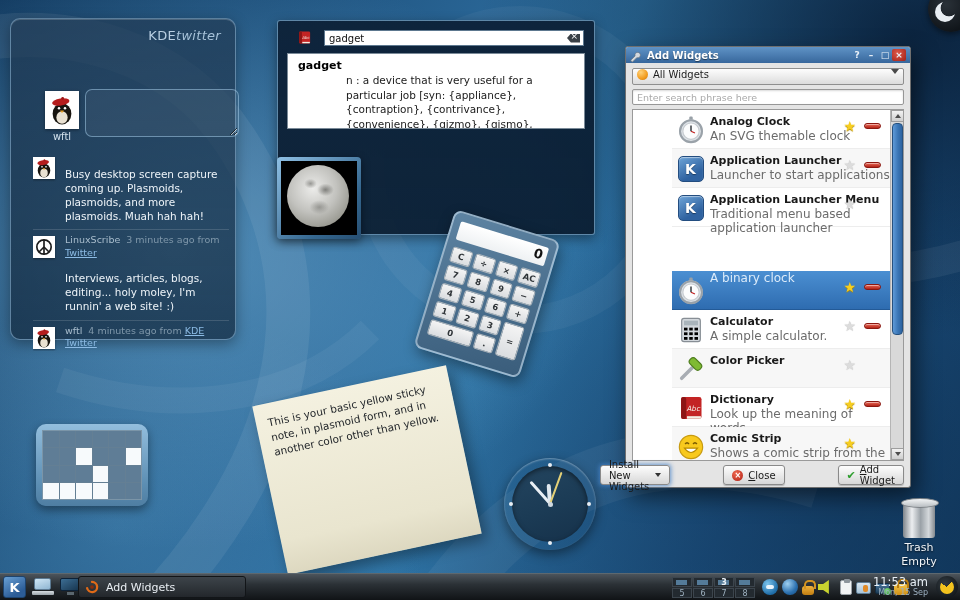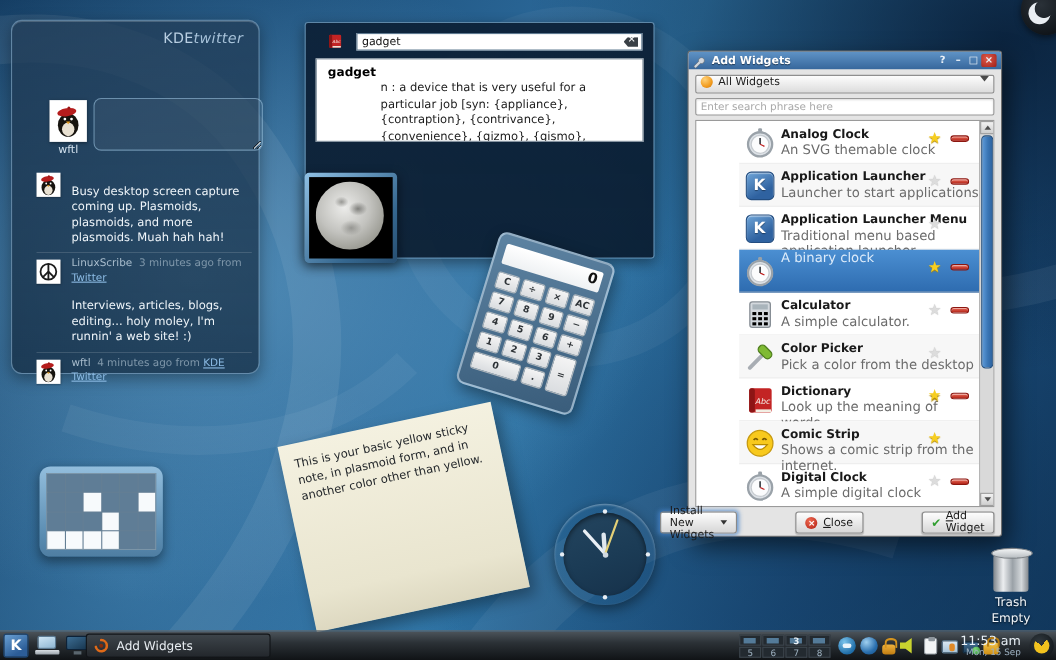--- a/index.html
+++ b/index.html
@@ -126,21 +126,21 @@
   .wlist{position:absolute;left:6px;top:62px;width:272px;height:352px;background:#fff;border:1px solid #9a9a9a;overflow:hidden;}
   .rows{position:absolute;left:0;top:0;right:13px;bottom:0;padding-left:39px;}
   .row{position:relative;height:39px;border-bottom:1px solid #ededed;padding-left:38px;cursor:pointer;}
   .row:nth-child(even){background:#f7f7f7;}
   .row .ric{position:absolute;left:3px;top:4px;width:31px;height:31px;display:flex;align-items:center;justify-content:center;}
   .row .ric svg{width:28px;height:28px;}
   .row-title{font-size:11px;font-weight:bold;color:#191919;padding-top:5px;line-height:1.25;}
   .row-desc{font-size:12px;color:#6b6b6b;line-height:1.2;}
   .row.selected{background:linear-gradient(180deg,#4b8fd2,#2e6cb0);border-bottom:1px solid #235a97;}
   .row.selected .row-title{color:#fff;}
-  .row.selected .row-desc{color:#dcebfa;}
+  .row.selected .row-desc{color:#dcebfa;margin-top:44px;}
   .star{position:absolute;right:34px;top:8px;font-size:14px;color:#dcdcdc;text-shadow:0 0 1px #b5b5b5;cursor:pointer;}
   .star::after{content:"★";}
   .star.fav{color:#f7ce20;text-shadow:0 1px 1px #b28a00;}
   .minus{position:absolute;right:9px;top:13px;width:17px;height:6px;border-radius:3px;cursor:pointer;
     background:linear-gradient(#ea6a58,#b22418);border:1px solid #8c1710;box-shadow:inset 0 1px 0 rgba(255,255,255,.45);}
   .kic{width:26px;height:26px;border-radius:5px;background:linear-gradient(150deg,#6fa5d8,#2f62a0 70%);
     border:1px solid #234d80;position:relative;box-shadow:inset 0 1px 1px rgba(255,255,255,.5);}
   .kic::after{content:"K";position:absolute;left:0;right:0;top:4px;text-align:center;color:#fff;font-weight:bold;font-size:14px;text-shadow:0 1px 1px rgba(0,0,0,.4);}
   .vsb{position:absolute;right:0;top:0;bottom:0;width:13px;background:#d9d9d9;border-left:1px solid #b5b5b5;}
   .vsb .ar{position:absolute;left:0;width:13px;height:12px;background:linear-gradient(#f2f2f2,#cfcfcf);border:1px solid #9e9e9e;}
@@ -505,21 +505,20 @@
           <span class="star"></span>
             <span class="minus"></span>
         </div>
         <div class="row">
           <span class="ric">
               <svg viewBox="0 0 24 24">
                 <use href="#dropper"></use>
               </svg>
             </span>
           <div class="row-title">Color Picker</div>
-          <div class="row-desc">Pick a color from the desktop</div>
           <span class="star"></span>
         </div>
         <div class="row">
           <span class="ric">
               <svg viewBox="0 0 24 24">
                 <use href="#redbook"></use>
               </svg>
             </span>
           <div class="row-title">Dictionary</div>
           <div class="row-desc">Look up the meaning of words</div>

